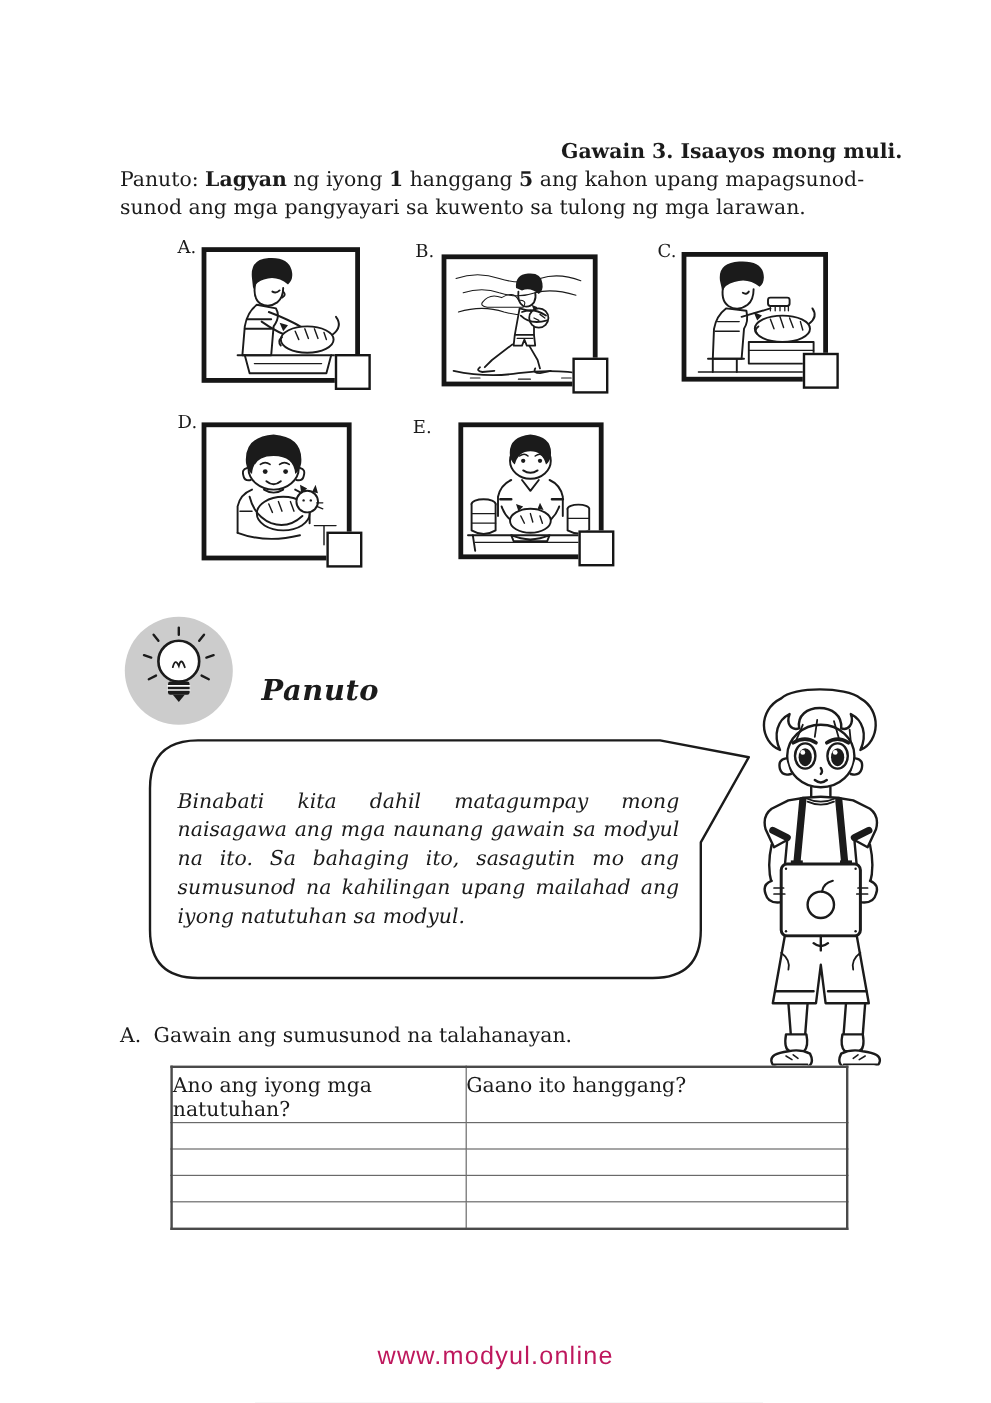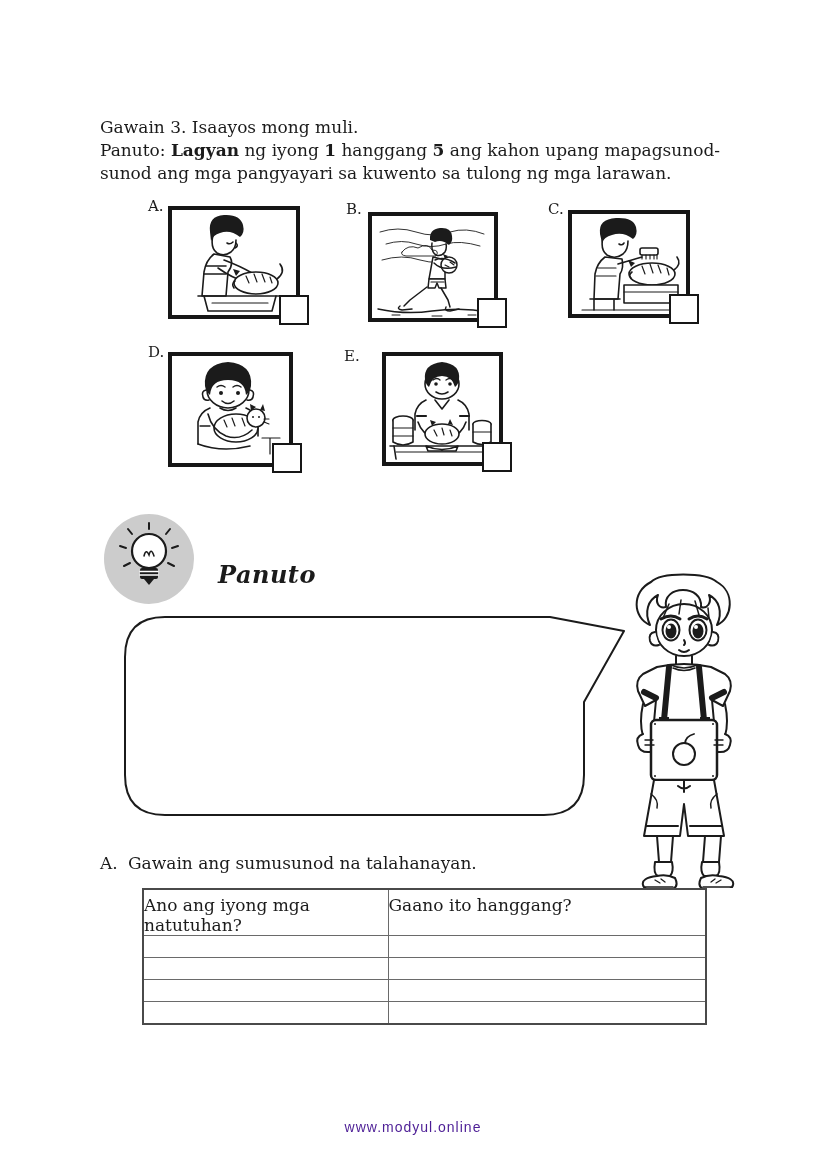--- a/index.html
+++ b/index.html
@@ -10,21 +10,21 @@
     margin: 0 auto;
     background: #ffffff;
     font-family: "DejaVu Serif", "Liberation Serif", serif;
     color: #1b1b1b;
     overflow: hidden;
   }
   .abs { position: absolute; }
 
   
   .hdr { left: 100px; top: 116px; width: 652px; font-size: 17px; line-height: 23px; }
-  .hdr .title { font-weight: normal; }
+  .hdr .title { font-weight: bold; text-align: right; }
   .hdr p { margin: 0; }
   .seg-b { font-weight: bold; }
 
   
   .panel-label { font-size: 15px; }
   .frame { position: absolute; border: 4px solid #161616; background: #fff; }
   .frame svg.scene { position: absolute; left: 0; top: 0; width: 100%; height: 100%; }
   .answer-box {
     position: absolute; right: -13px; bottom: -10px;
     width: 30px; height: 30px;
@@ -46,21 +46,21 @@
   .secA .lbl { display: inline-block; width: 28px; }
   .tbl { left: 142px; top: 888px; width: 563px; border-collapse: collapse; table-layout: fixed; border: 2px solid #4a4a4a; }
   .tbl th, .tbl td { border: 1px solid #6a6a6a; font-weight: normal; font-size: 17px; text-align: left; padding: 0; }
   .tbl th { height: 39px; vertical-align: top; padding-top: 5px; }
   .tbl td { height: 22px; }
 
   
   .pageno { left: 0; top: 1082px; width: 100%; text-align: center; font-size: 16px; }
   .watermark {
     left: 0; top: 1119px; width: 100%; text-align: center;
-    font-size: 14px; color: #4c1d95; letter-spacing: 1px;
+    font-size: 21px; color: #be185d; letter-spacing: 1px;
     font-family: "Liberation Sans", sans-serif;
   }
 
   svg { display: block; }
 </style>
 </head>
 <body>
 
 <div class="page">
 
@@ -218,20 +218,21 @@
         <path d="M40 65 l5 6 l5 -6 z" fill="#1b1b1b" stroke="none"></path>
         <path d="M45 9 v6 M24 15 l4 5 M66 15 l-4 5 M16 32 l6 2 M74 32 l-6 2 M20 52 l6 -3 M70 52 l-6 -3" stroke-width="2"></path>
       </g>
     </svg>
   </div>
   <div class="abs isaisip-h">Panuto</div>
 
   <svg class="abs" style="left:115px;top:603px" width="530" height="220" viewBox="0 0 530 220">
     <path d="M50 14 H435 L509 28 L469 99 L469 172 Q469 212 429 212 L50 212 Q10 212 10 172 L10 54 Q10 14 50 14 Z" fill="#ffffff" stroke="#1b1b1b" stroke-width="2" stroke-linejoin="round"></path>
   </svg>
+  <div class="abs bubble-text">Binabati kita dahil matagumpay mong naisagawa ang mga naunang gawain sa modyul na ito. Sa bahaging ito, sasagutin mo ang sumusunod na kahilingan upang mailahad ang iyong natutuhan sa modyul.</div>
 
   <svg class="abs" style="left:605px;top:570px" width="166" height="318" viewBox="0 0 166 318">
     <g stroke="#1b1b1b" stroke-width="2" fill="none" stroke-linecap="round" stroke-linejoin="round">
       <ellipse cx="79" cy="60" rx="28" ry="26" fill="#fff"></ellipse>
       <path d="M50 62 q-7 1 -5 9 q2 6 9 4 M108 62 q7 1 5 9 q-2 6 -9 4" fill="#fff"></path>
       <path d="M45 55 C28 48 26 22 46 12 C56 2 100 2 112 12 C130 22 128 48 112 55 C118 42 114 30 104 25 C107 33 102 39 96 37 C97 26 88 20 78 20 C68 20 59 26 61 37 C54 39 50 33 53 25 C43 30 39 42 45 55 Z" fill="#fff"></path>
       <path d="M64 34 L58 48 M76 30 L74 44 M90 31 L94 45 M103 38 L104 48" stroke-width="1.5"></path>
       <path d="M56 49 Q66 43 75 49 M84 49 Q93 43 102 49" stroke-width="3"></path>
       <ellipse cx="66" cy="60" rx="8.5" ry="10.5" fill="#fff"></ellipse>
       <ellipse cx="93" cy="60" rx="8.5" ry="10.5" fill="#fff"></ellipse>

